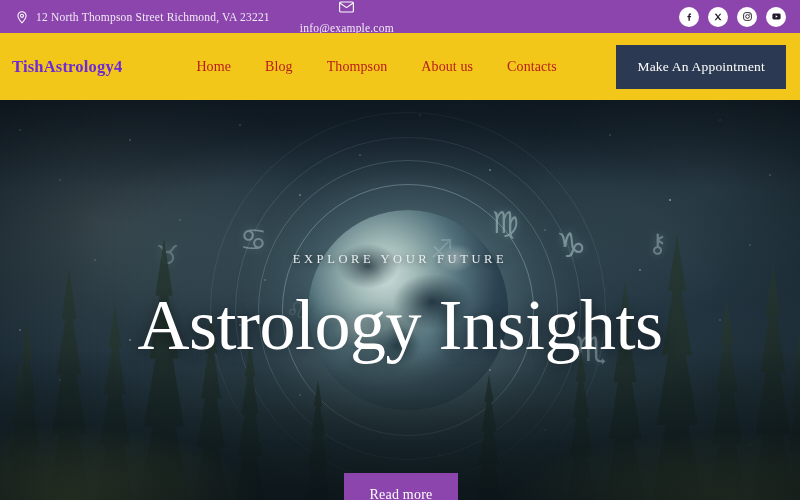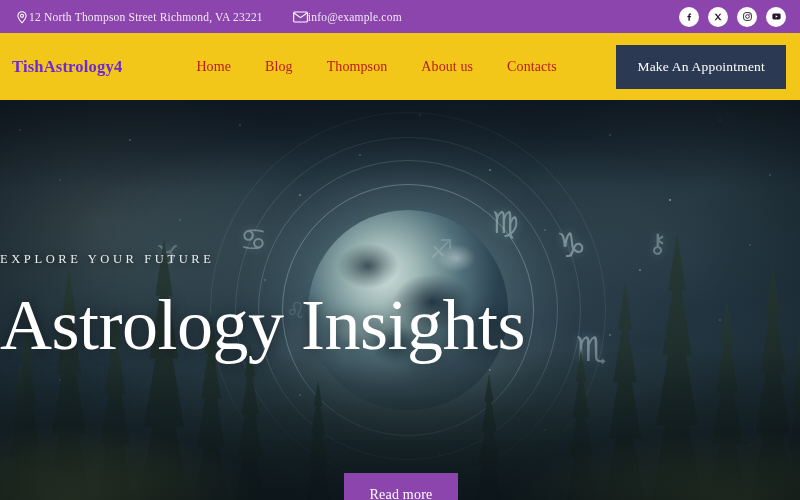--- a/index.html
+++ b/index.html
@@ -15,26 +15,27 @@
     background:#8b45ad;
     display:flex;
     align-items:center;
     padding:0 14px;
     position:relative;
     z-index:5;
   }
   .tb-item {
     display:flex;
     align-items:center;
+    gap:7px;
     color:#f3eaf7;
     font-size:11.5px;
     letter-spacing:.2px;
     white-space:nowrap;
   }
-  .tb-item + .tb-item { margin-left:30px; }
+  .tb-item + .tb-item { margin-left:30px;flex-direction:column; }
   .tb-icon { display:flex; align-items:center; justify-content:center; width:15px; height:15px; }
   .tb-icon svg { display:block; }
   .socials { margin-left:auto; display:flex; gap:9px; align-items:center; }
   .soc {
     width:20px; height:20px; border-radius:50%;
     background:#ffffff;
     display:flex; align-items:center; justify-content:center;
     color:#241a2b;
   }
   .soc svg { display:block; }
@@ -180,21 +181,21 @@
   .hero-vignette {
     position:absolute; inset:0;
     background:
       linear-gradient(180deg, rgba(8,14,20,.45) 0%, rgba(8,14,20,0) 22%, rgba(8,14,20,0) 62%, rgba(8,14,20,.4) 100%),
       radial-gradient(ellipse 85% 80% at 50% 50%, rgba(0,0,0,0) 45%, rgba(6,12,16,.55) 100%);
   }
 
   
   .hero-content {
     position:absolute; inset:0;
-    display:flex; flex-direction:column; align-items:flex-start;
+    display:flex; flex-direction:column; align-items:center;
     z-index:3;
   }
   .eyebrow {
     margin-top:152px;
     color:#e9eef0;
     font-size:12.5px;
     letter-spacing:3.6px;
     text-transform:uppercase;
     text-shadow:0 1px 6px rgba(0,0,0,.6);
   }

